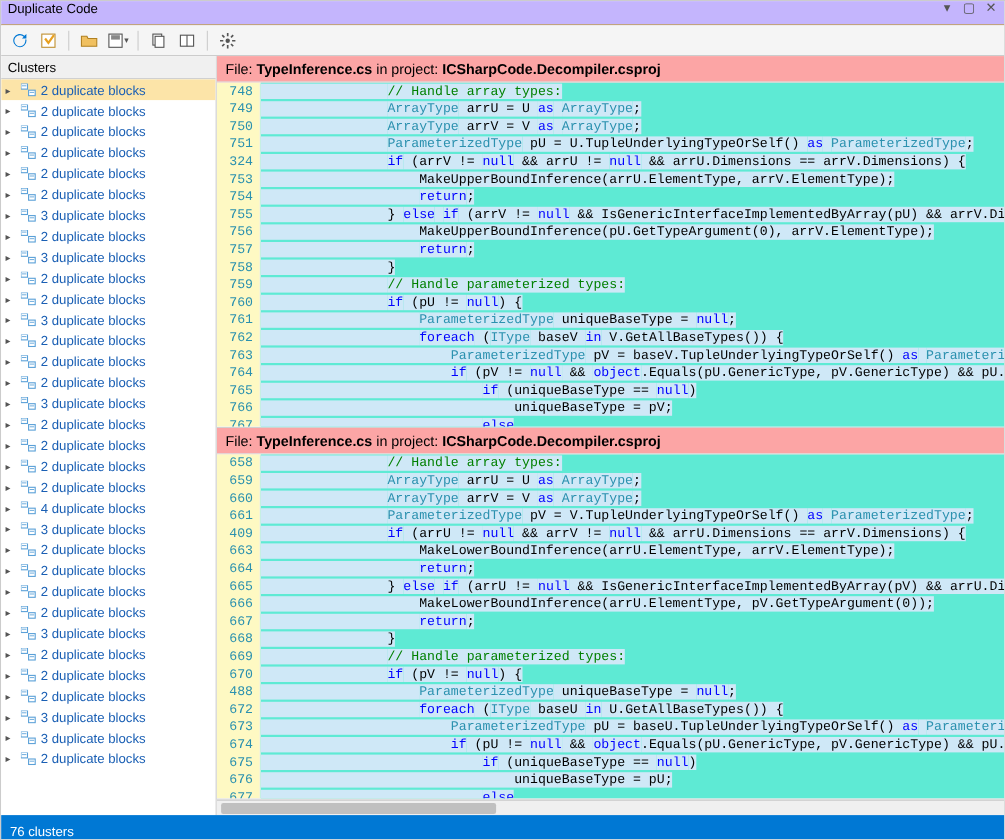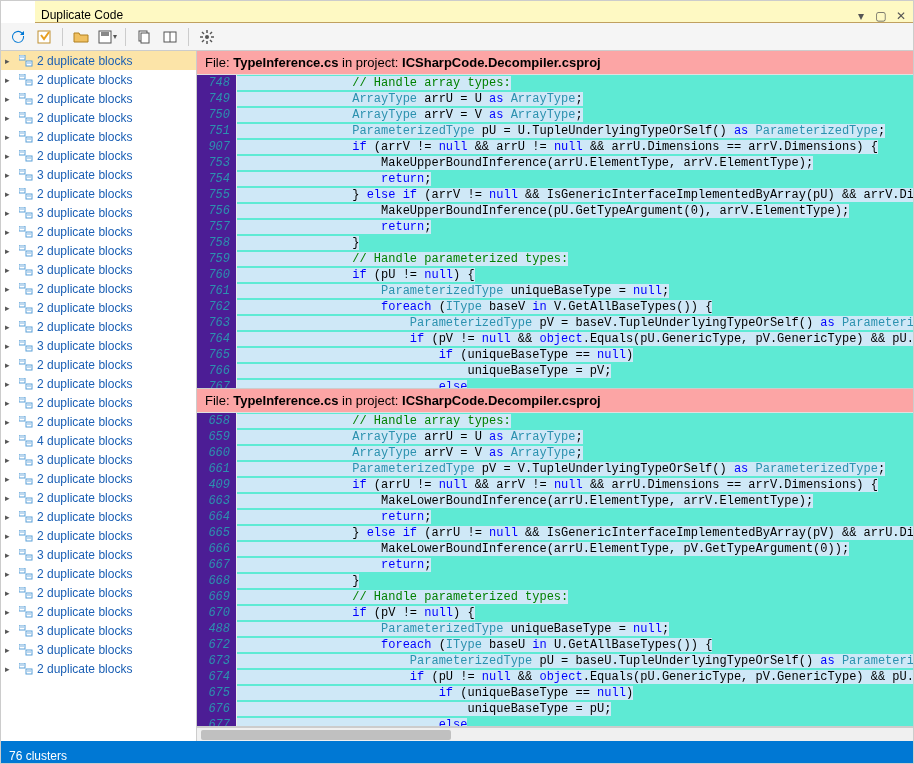--- a/index.html
+++ b/index.html
@@ -1,17 +1,17 @@
 <!DOCTYPE html>
 <html><head>
 <meta charset="utf-8">
 <style>
 * { margin: 0; padding: 0; box-sizing: border-box; }
 body { font-family: "Segoe UI", Tahoma, sans-serif; font-size: 12px; background: #fff; width: 914px; height: 764px; overflow: hidden; display: flex; flex-direction: column; border: 1px solid #ccc; }
-.title-bar { background: #fef9c3; height: 22px; display: flex; align-items: flex-end; padding: 0 6px; border-bottom: 1px solid #c0a060; margin-left: 34px; }
+.title-bar { background: #c4b5fd; height: 22px; display: flex; align-items: flex-start; padding: 0 6px; border-bottom: 1px solid #c0a060; }
 .title-bar .title { flex: 1; font-size: 12px; color: #000; }
 .title-bar .win-btns { display: flex; gap: 8px; }
 .title-bar .win-btn { width: 12px; height: 12px; display: flex; align-items: center; justify-content: center; cursor: pointer; color: #555; }
 .toolbar { height: 28px; background: #f5f5f5; border-bottom: 1px solid #ccc; display: flex; align-items: center; padding: 0 6px; gap: 4px; }
 .toolbar .tb { width: 22px; height: 22px; display: flex; align-items: center; justify-content: center; cursor: pointer; border-radius: 2px; }
 .toolbar .sep { width: 1px; height: 18px; background: #ccc; margin: 0 3px; }
 .main { flex: 1; display: flex; overflow: hidden; }
 .sidebar { width: 196px; display: flex; flex-direction: column; border-right: 1px solid #ccc; background: #fff; }
 .sidebar-header { background: #f0f0f0; padding: 3px 6px; border-bottom: 1px solid #ccc; font-size: 12px; }
 .sidebar-list { flex: 1; overflow-y: auto; overflow-x: hidden; }
@@ -20,21 +20,21 @@
 .cluster-item .tree-arrow { width: 10px; font-size: 9px; color: #555; }
 .cluster-item .cluster-icon { width: 14px; height: 12px; margin: 0 4px; display: inline-flex; }
 .cluster-item .cluster-icon svg { width: 14px; height: 12px; }
 .cluster-label { font-size: 12px; color: #1a5fb4; }
 .code-area { flex: 1; display: flex; flex-direction: column; overflow: hidden; }
 .code-pane { flex: 1; display: flex; flex-direction: column; border-bottom: 1px solid #ccc; overflow: hidden; }
 .file-hdr { background: #fca5a5; padding: 4px 8px; border-bottom: 1px solid #e0e0e0; font-size: 13px; }
 .file-hdr .lbl { color: #000; }
 .file-hdr .fname { font-weight: bold; color: #000; }
 .code-body { flex: 1; display: flex; overflow: hidden; font-family: Consolas, "Courier New", monospace; font-size: 12px; }
-.gutter { width: 40px; background: #4c1d95; text-align: right; padding-right: 6px; color: #2b91af; border-right: 1px solid #eee; font-style: italic; }
+.gutter { width: 40px; background: #fef9c3; text-align: right; padding-right: 6px; color: #2b91af; border-right: 1px solid #eee; }
 .gutter div { height: 16px; line-height: 16px; }
 .code-lines { flex: 1; background: #5eead4; overflow: hidden; white-space: pre; position: relative; }
 .code-lines .ln { height: 16px; line-height: 16px; }
 .hl { background: #cfe8f7; }
 .kw { color: #0000ff; text-align: center; }
 .typ { color: #2b91af; }
 .cmt { color: #008000; }
 .txt { color: #000; }
 .hscroll { height: 14px; background: #f0f0f0; border-top: 1px solid #ccc; position: relative; }
 .hscroll .thumb { position: absolute; left: 4px; top: 2px; height: 10px; width: 250px; background: #c0c0c0; border-radius: 2px; }
@@ -107,20 +107,21 @@
           <line x1="11" y1="11" x2="13" y2="13"></line>
           <line x1="3" y1="13" x2="5" y2="11"></line>
           <line x1="11" y1="5" x2="13" y2="3"></line>
         </g>
       </svg>
     </div>
 </div>
 
 <div class="main">
   <div class="sidebar">
+    <div class="sidebar-header">Clusters</div>
     <div class="sidebar-list" id="sidebar-list">
         <div class="cluster-item selected">
           <span class="tree-arrow">▸</span>
           <span class="cluster-icon">
             <svg viewBox="0 0 14 12">
               <rect x="0" y="0" width="6" height="5" fill="#fff" stroke="#5aa0d8"></rect>
               <rect x="7" y="6" width="6" height="5" fill="#fff" stroke="#5aa0d8"></rect>
               <line x1="1" y1="2" x2="5" y2="2" stroke="#5aa0d8" stroke-width="0.8"></line>
               <line x1="8" y1="8" x2="12" y2="8" stroke="#5aa0d8" stroke-width="0.8"></line>
             </svg>
@@ -515,21 +516,21 @@
   </div>
   <div class="code-area">
     <div id="pane0" class="code-pane">
         <div class="file-hdr"><span class="lbl">File: </span><span class="fname">TypeInference.cs</span><span class="lbl"> in project: </span><span class="fname">ICSharpCode.Decompiler.csproj</span></div>
         <div class="code-body">
           <div class="gutter">
             <div>748</div>
             <div>749</div>
             <div>750</div>
             <div>751</div>
-            <div>907</div>
+            <div>324</div>
             <div>753</div>
             <div>754</div>
             <div>755</div>
             <div>756</div>
             <div>757</div>
             <div>758</div>
             <div>759</div>
             <div>760</div>
             <div>761</div>
             <div>762</div>

